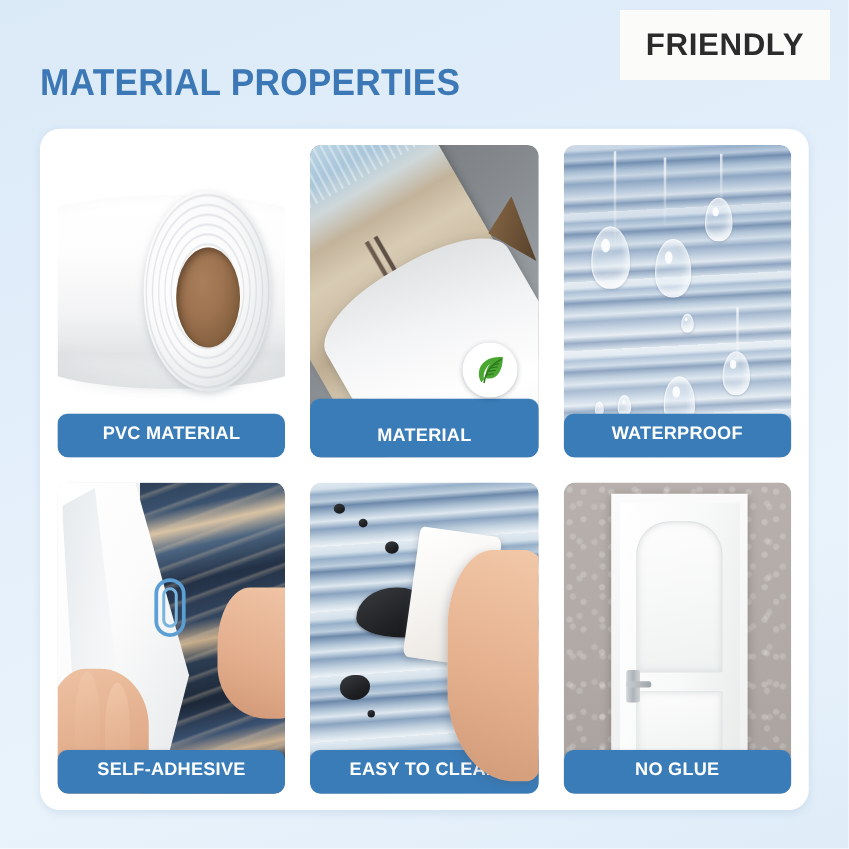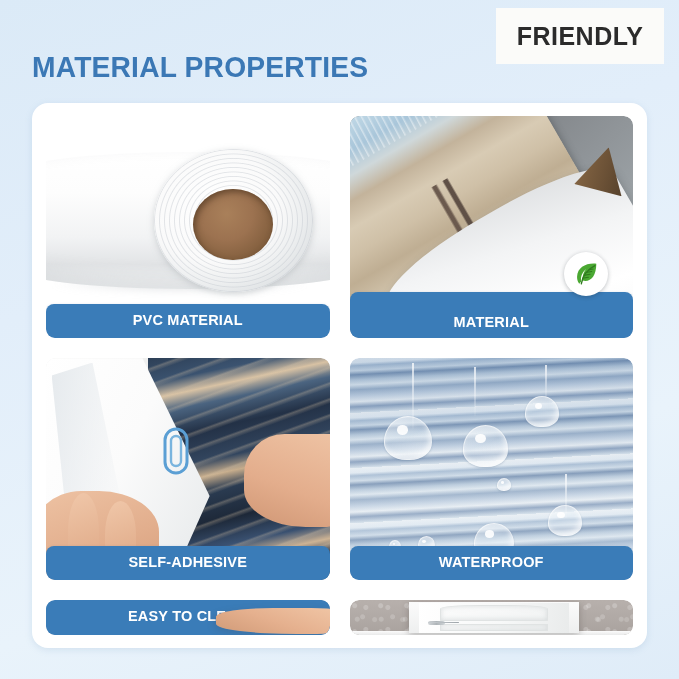--- a/index.html
+++ b/index.html
@@ -63,21 +63,21 @@
     width: 615px;
     height: 545px;
     background: #ffffff;
     border-radius: 16px;
     box-shadow: 0 2px 7px rgba(110,150,190,0.18);
     padding: 13px 14px;
   }
 
   .grid {
     display: grid;
-    grid-template-columns: repeat(2, 1fr);
+    grid-template-columns: repeat(3, 1fr);
     grid-template-rows: repeat(2, 1fr);
     column-gap: 12px;
     row-gap: 11px;
     width: 100%;
     height: 100%;
     gap: 20px;
   }
 
   .feature-card {
     position: relative;
@@ -522,55 +522,55 @@
             </svg>
           </div>
         </div>
         <div class="card-label two-line">
           <br>
           <span>MATERIAL</span>
         </div>
       </div>
 
       <div class="feature-card">
-        <div class="card-media media-adh">
-          <div class="adh-marble"></div>
-          <div class="adh-peel"></div>
-          <div class="adh-peel-fold"></div>
-          <div class="clip-icon-wrap">
-            <svg width="34" height="52" viewBox="0 0 34 52" aria-hidden="true">
-              <rect x="6" y="4" width="22" height="44" rx="11" fill="none" stroke="#5b9fd4" stroke-width="3"></rect>
-              <rect x="12" y="11" width="10" height="30" rx="5" fill="none" stroke="#79b4de" stroke-width="2.4"></rect>
-            </svg>
-          </div>
-          <div class="adh-hand-right"></div>
-          <div class="adh-hand-left"></div>
-        </div>
-        <div class="card-label">SELF-ADHESIVE</div>
-      </div>
-
-      <div class="feature-card">
         <div class="card-media media-water">
           <div class="streak" style="left:22%;top:2%;height:30%;"></div>
           <div class="streak" style="left:44%;top:4%;height:22%;"></div>
           <div class="streak" style="left:69%;top:3%;height:16%;"></div>
           <div class="streak" style="left:76%;top:52%;height:20%;"></div>
           <div class="drop" style="left:12%;top:26%;width:17%;height:20%;"></div>
           <div class="drop" style="left:40%;top:30%;width:16%;height:19%;"></div>
           <div class="drop" style="left:62%;top:17%;width:12%;height:14%;"></div>
           <div class="drop" style="left:44%;top:74%;width:14%;height:16%;"></div>
           <div class="drop" style="left:70%;top:66%;width:12%;height:14%;"></div>
           <div class="drop" style="left:24%;top:80%;width:6%;height:7%;"></div>
           <div class="drop" style="left:14%;top:82%;width:4%;height:5%;"></div>
           <div class="drop" style="left:52%;top:54%;width:5%;height:6%;"></div>
         </div>
         <div class="card-label">WATERPROOF</div>
       </div>
 
       <div class="feature-card">
+        <div class="card-media media-adh">
+          <div class="adh-marble"></div>
+          <div class="adh-peel"></div>
+          <div class="adh-peel-fold"></div>
+          <div class="clip-icon-wrap">
+            <svg width="34" height="52" viewBox="0 0 34 52" aria-hidden="true">
+              <rect x="6" y="4" width="22" height="44" rx="11" fill="none" stroke="#5b9fd4" stroke-width="3"></rect>
+              <rect x="12" y="11" width="10" height="30" rx="5" fill="none" stroke="#79b4de" stroke-width="2.4"></rect>
+            </svg>
+          </div>
+          <div class="adh-hand-right"></div>
+          <div class="adh-hand-left"></div>
+        </div>
+        <div class="card-label">SELF-ADHESIVE</div>
+      </div>
+
+      <div class="feature-card">
         <div class="card-media media-clean">
           <div class="stain stain-sm1"></div>
           <div class="stain stain-sm2"></div>
           <div class="stain stain-sm3"></div>
           <div class="stain stain-big"></div>
           <div class="stain stain-mid"></div>
           <div class="stain stain-sm4"></div>
           <div class="cloth"></div>
           <div class="clean-hand"></div>
         </div>
@@ -581,17 +581,18 @@
         <div class="card-media media-door">
           <div class="baseboard"></div>
           <div class="door-frame">
             <div class="door-leaf">
               <div class="door-panel-top"></div>
               <div class="door-panel-bot"></div>
               <div class="door-handle"></div>
             </div>
           </div>
         </div>
+        <div class="card-label">NO GLUE</div>
       </div>
 
     </div>
   </div>
 </div>
 
 </body></html>

